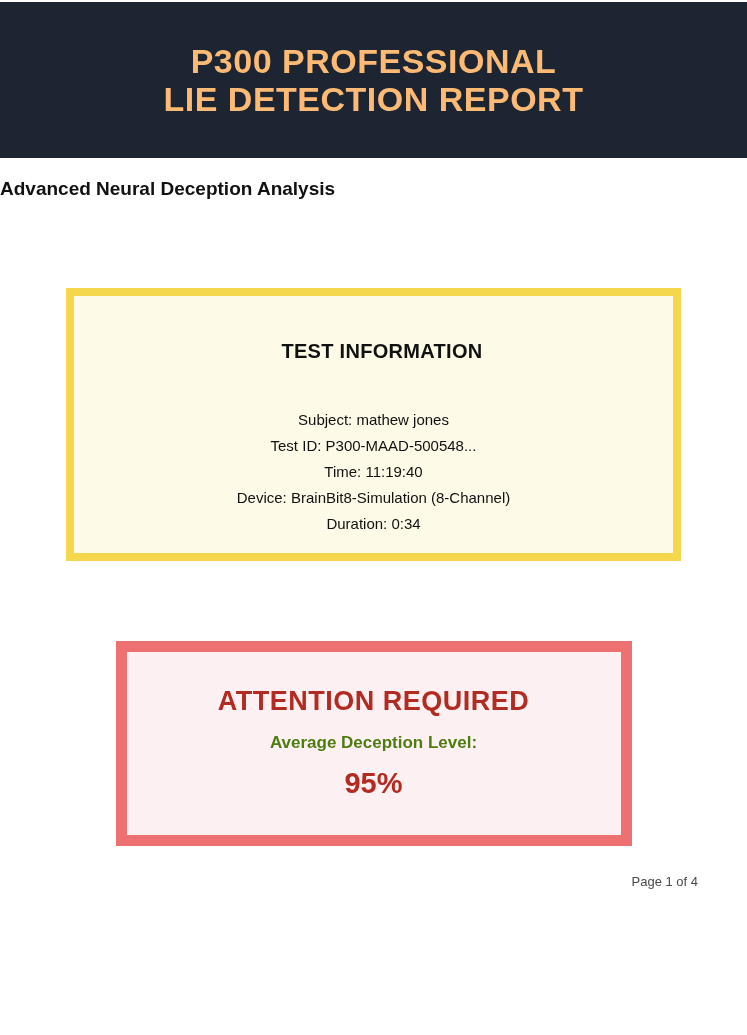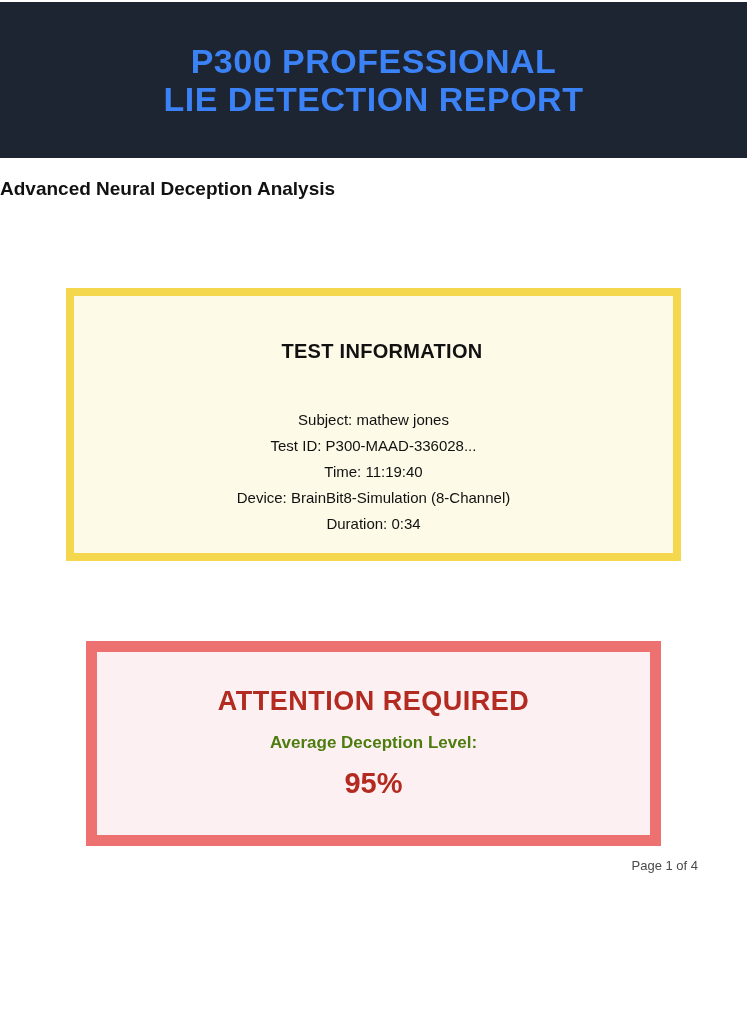--- a/index.html
+++ b/index.html
@@ -19,21 +19,21 @@
     margin-top: 2px;
     height: 156px;
     background: #1e2532;
     display: flex;
     flex-direction: column;
     justify-content: center;
     align-items: center;
   }
   .report-title {
     text-align: center;
-    color: #3b82f6;
+    color: #fdba74;
     font-size: 34px;
     font-weight: bold;
     line-height: 38px;
     letter-spacing: 0.5px;
   }
   .subtitle {
     margin-top: 20px;
     text-align: left;
     font-size: 19px;
     font-weight: bold;
@@ -57,21 +57,21 @@
     padding-left: 17px;
   }
   .info-lines {
     margin-top: 44px;
     font-size: 15px;
     line-height: 26px;
     color: #111111;
   }
   .alert-box {
     margin: 80px auto 0 auto;
-    width: 575px;
+    width: 516px;
     height: 205px;
     box-sizing: border-box;
     border: 11px solid #ee7171;
     background: #fdf0f2;
     text-align: center;
   }
   .alert-title {
     margin-top: 34px;
     font-size: 27px;
     font-weight: bold;
@@ -92,21 +92,21 @@
   }
   .doc-footer {
     margin-top: 74px;
     text-align: center;
     font-size: 13px;
     font-weight: bold;
     line-height: 20px;
     color: #6e6e6e;
   }
   .page-indicator {
-    margin-top: 12px;
+    margin-top: 28px;
     text-align: right;
     padding-right: 49px;
     font-size: 13px;
     color: #4a4a4a;
   }
 </style>
 </head>
 <body>
 
 <div class="page">
@@ -117,21 +117,21 @@
       <div>LIE DETECTION REPORT</div>
     </div>
   </div>
 
   <div class="subtitle">Advanced Neural Deception Analysis</div>
 
   <div class="info-box">
     <div class="info-title">TEST INFORMATION</div>
     <div class="info-lines">
       <div>Subject: mathew jones</div>
-      <div>Test ID: P300-MAAD-336028...</div>
+      <div>Test ID: P300-MAAD-500548...</div>
       <div>Time: 11:19:40</div>
       <div>Device: BrainBit8-Simulation (8-Channel)</div>
       <div>Duration: 0:34</div>
     </div>
   </div>
 
   <div class="alert-box">
     <div class="alert-title">ATTENTION REQUIRED</div>
     <div class="alert-label">Average Deception Level:</div>
     <div class="alert-value">95%</div>

